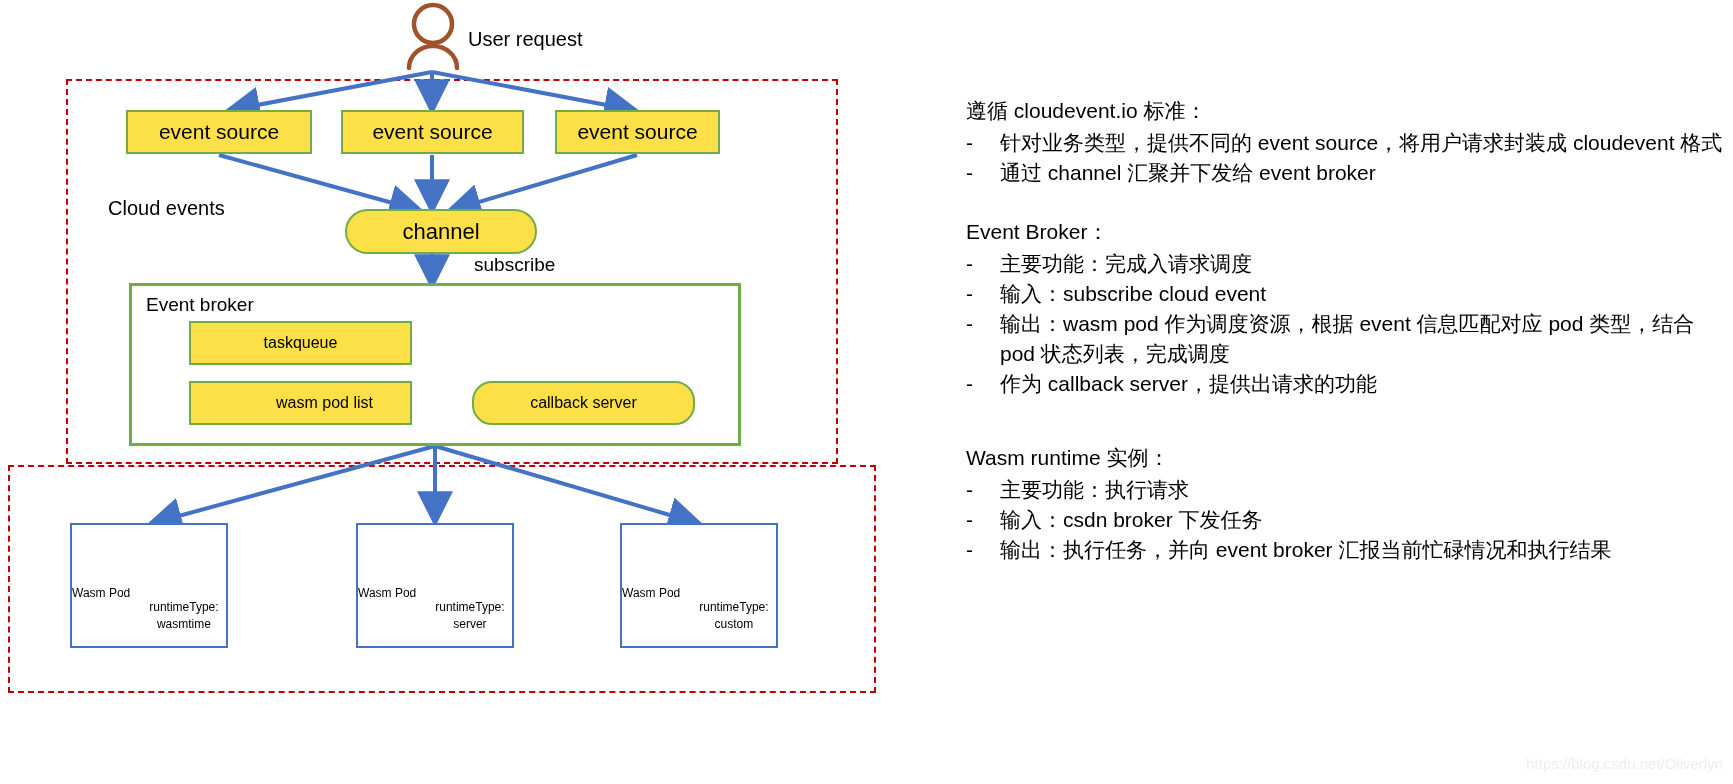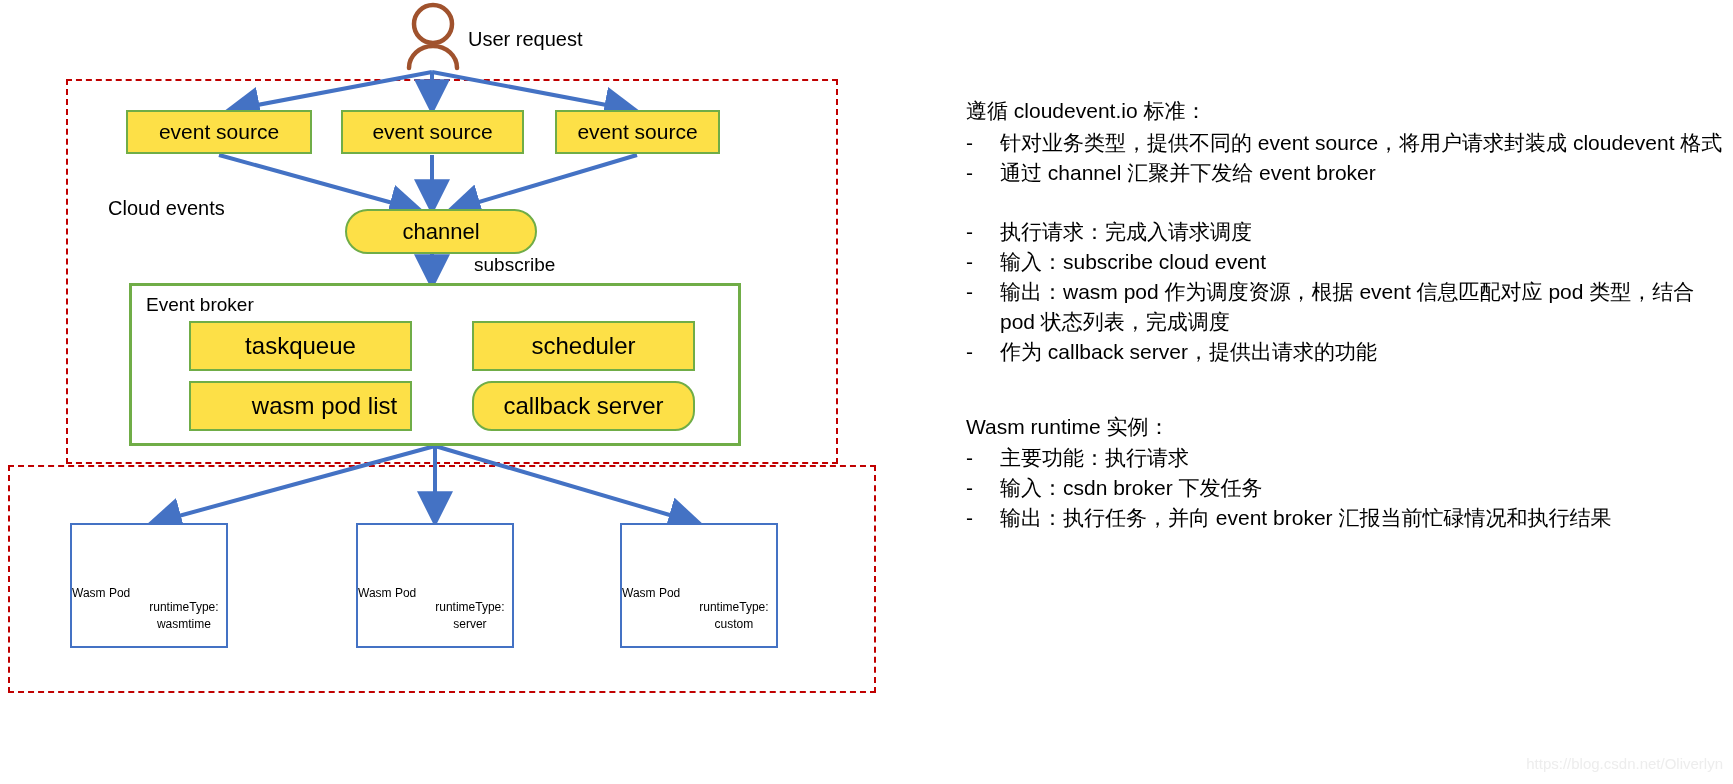--- a/index.html
+++ b/index.html
@@ -11,21 +11,21 @@
 
   .node{position:absolute;box-sizing:border-box;display:flex;align-items:center;
         justify-content:center;text-align:center;background:#fde047;}
   .greenbox{border:2px solid #70ad47;}
 
   .es{height:44px;font-size:21px;}
   .channel{border:2px solid #70ad47;border-radius:24px;height:45px;width:192px;font-size:22px;}
 
   .brokerpanel{position:absolute;border:3px solid #70ad47;background:#fff;box-sizing:border-box;}
   .broker-title{position:absolute;left:14px;top:8px;font-size:19px;}
-  .subbox{height:50px;font-size:24px;}
+  .subbox{height:44px;font-size:16px;}
 
   .pod{position:absolute;box-sizing:border-box;border:2px solid #4472c4;background:#fff;
        display:flex;flex-direction:row;align-items:center;justify-content:flex-start;
        padding-top:16px;font-size:12px;line-height:1.35;gap:19px;}
   .pod .pod-rt{margin-top:44px;text-align:center;}
 
   .dashed{position:absolute;box-sizing:border-box;border:2px dashed #c00000;}
 
   .plainlabel{position:absolute;font-size:20px;white-space:nowrap;}
 
@@ -93,23 +93,20 @@
 
   <div class="node channel" style="left:345px;top:209px;">
     <span>channel</span>
   </div>
 
   <div class="brokerpanel" style="left:129px;top:283px;width:612px;height:163px;">
     <div class="broker-title">Event broker</div>
     <div class="node greenbox subbox" style="left:57px;top:35px;width:223px;">
       <span>taskqueue</span>
     </div>
-    <div class="node greenbox subbox" style="left:340px;top:35px;width:223px;">
-      <span>scheduler</span>
-    </div>
     <div class="node greenbox subbox" style="left:57px;top:95px;width:223px;padding-left:48px;">
       <span>wasm pod list</span>
     </div>
     <div class="node greenbox subbox" style="left:340px;top:95px;width:223px;border-radius:20px;">
       <span>callback server</span>
     </div>
   </div>
 
   <div class="pod" style="left:70px;top:523px;width:158px;height:125px;">
     <div>Wasm Pod</div>
@@ -142,24 +139,25 @@
           <span class="btxt">针对业务类型，提供不同的 event source，将用户请求封装成 cloudevent 格式</span>
         </li>
         <li>
           <span class="dash">-</span>
           <span class="btxt">通过 channel 汇聚并下发给 event broker</span>
         </li>
       </ul>
     </div>
 
     <div class="sec" style="margin-top:30px;">
+      <div class="sec-head">Event Broker：</div>
       <ul class="bullets">
         <li>
           <span class="dash">-</span>
-          <span class="btxt">执行请求：完成入请求调度</span>
+          <span class="btxt">主要功能：完成入请求调度</span>
         </li>
         <li>
           <span class="dash">-</span>
           <span class="btxt">输入：subscribe cloud event</span>
         </li>
         <li>
           <span class="dash">-</span>
           <span class="btxt">输出：wasm pod 作为调度资源，根据 event 信息匹配对应 pod 类型，结合 pod 状态列表，完成调度</span>
         </li>
         <li>

